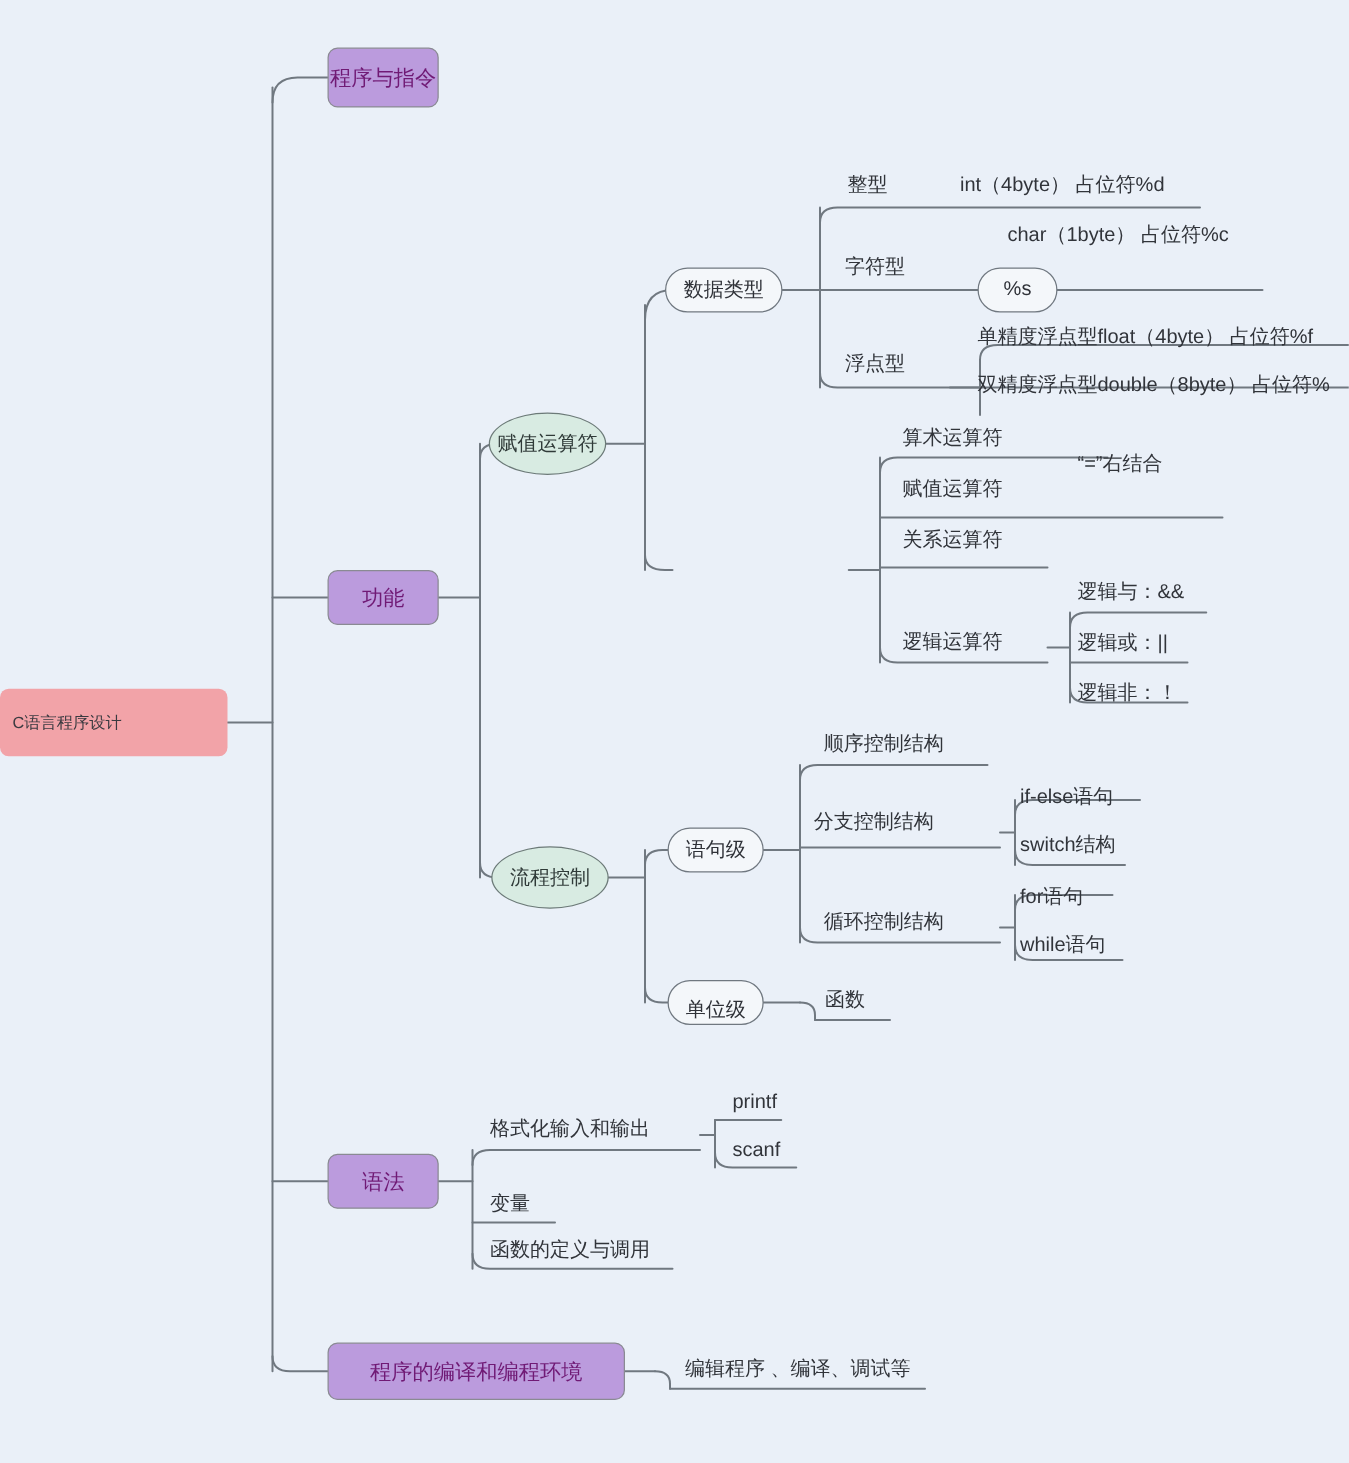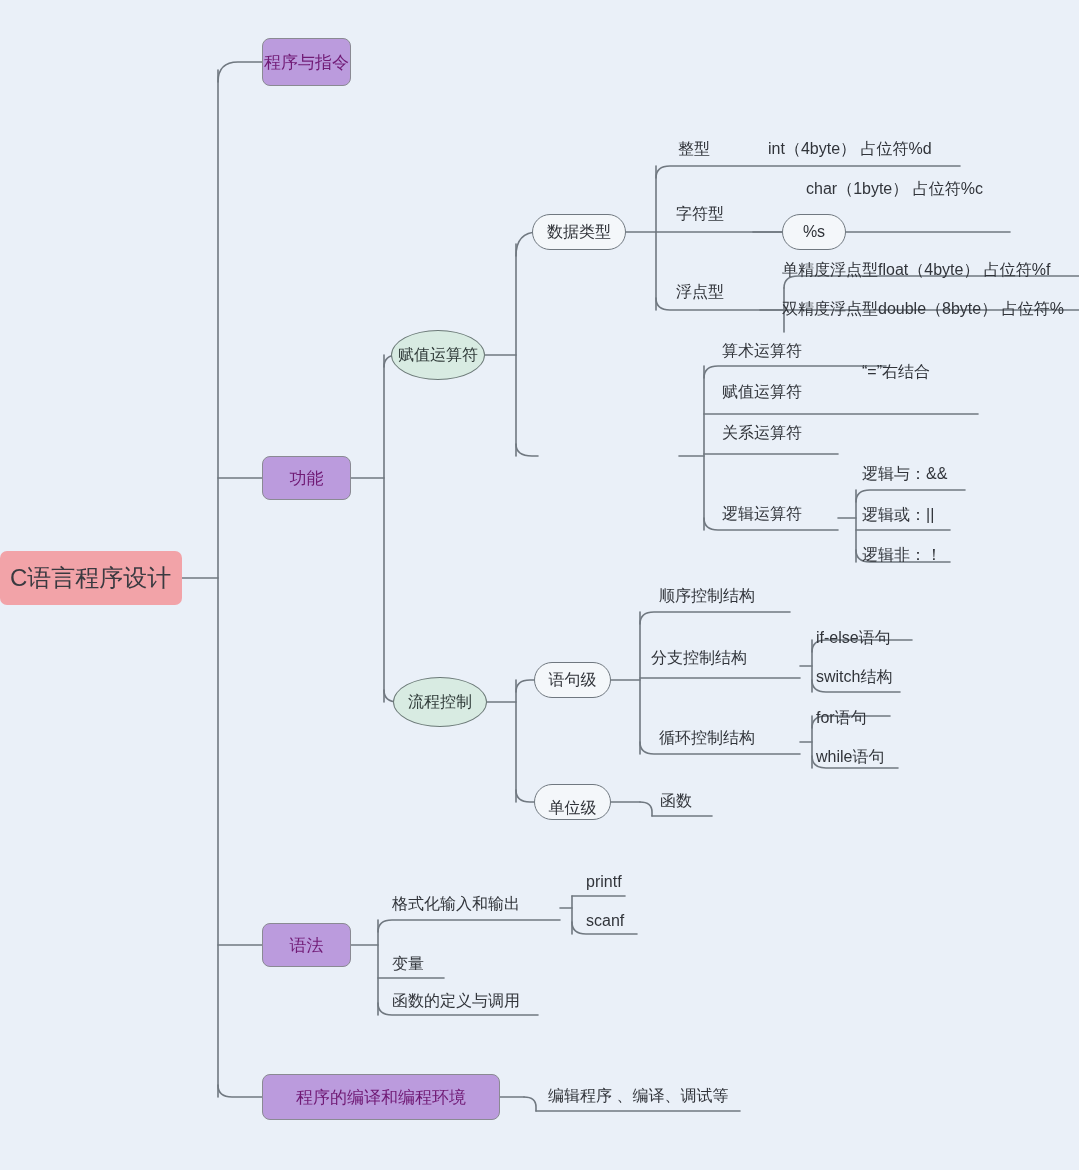--- a/index.html
+++ b/index.html
@@ -29,21 +29,21 @@
     display: flex;
     align-items: center;
     justify-content: center;
     white-space: nowrap;
     color: #2b2b32;
   }
   
   .root {
     background: #f2a3a8;
     border-radius: 7px;
-    font-size: 24px;
+    font-size: 13px;
     color: #3a3a40;
     padding: 0 10px;
     justify-content: flex-start;
   }
   
   .lvl1 {
     background: #bb9bdd;
     border: 1.4px solid #8a8a93;
     border-radius: 8px;
     font-size: 17px;

